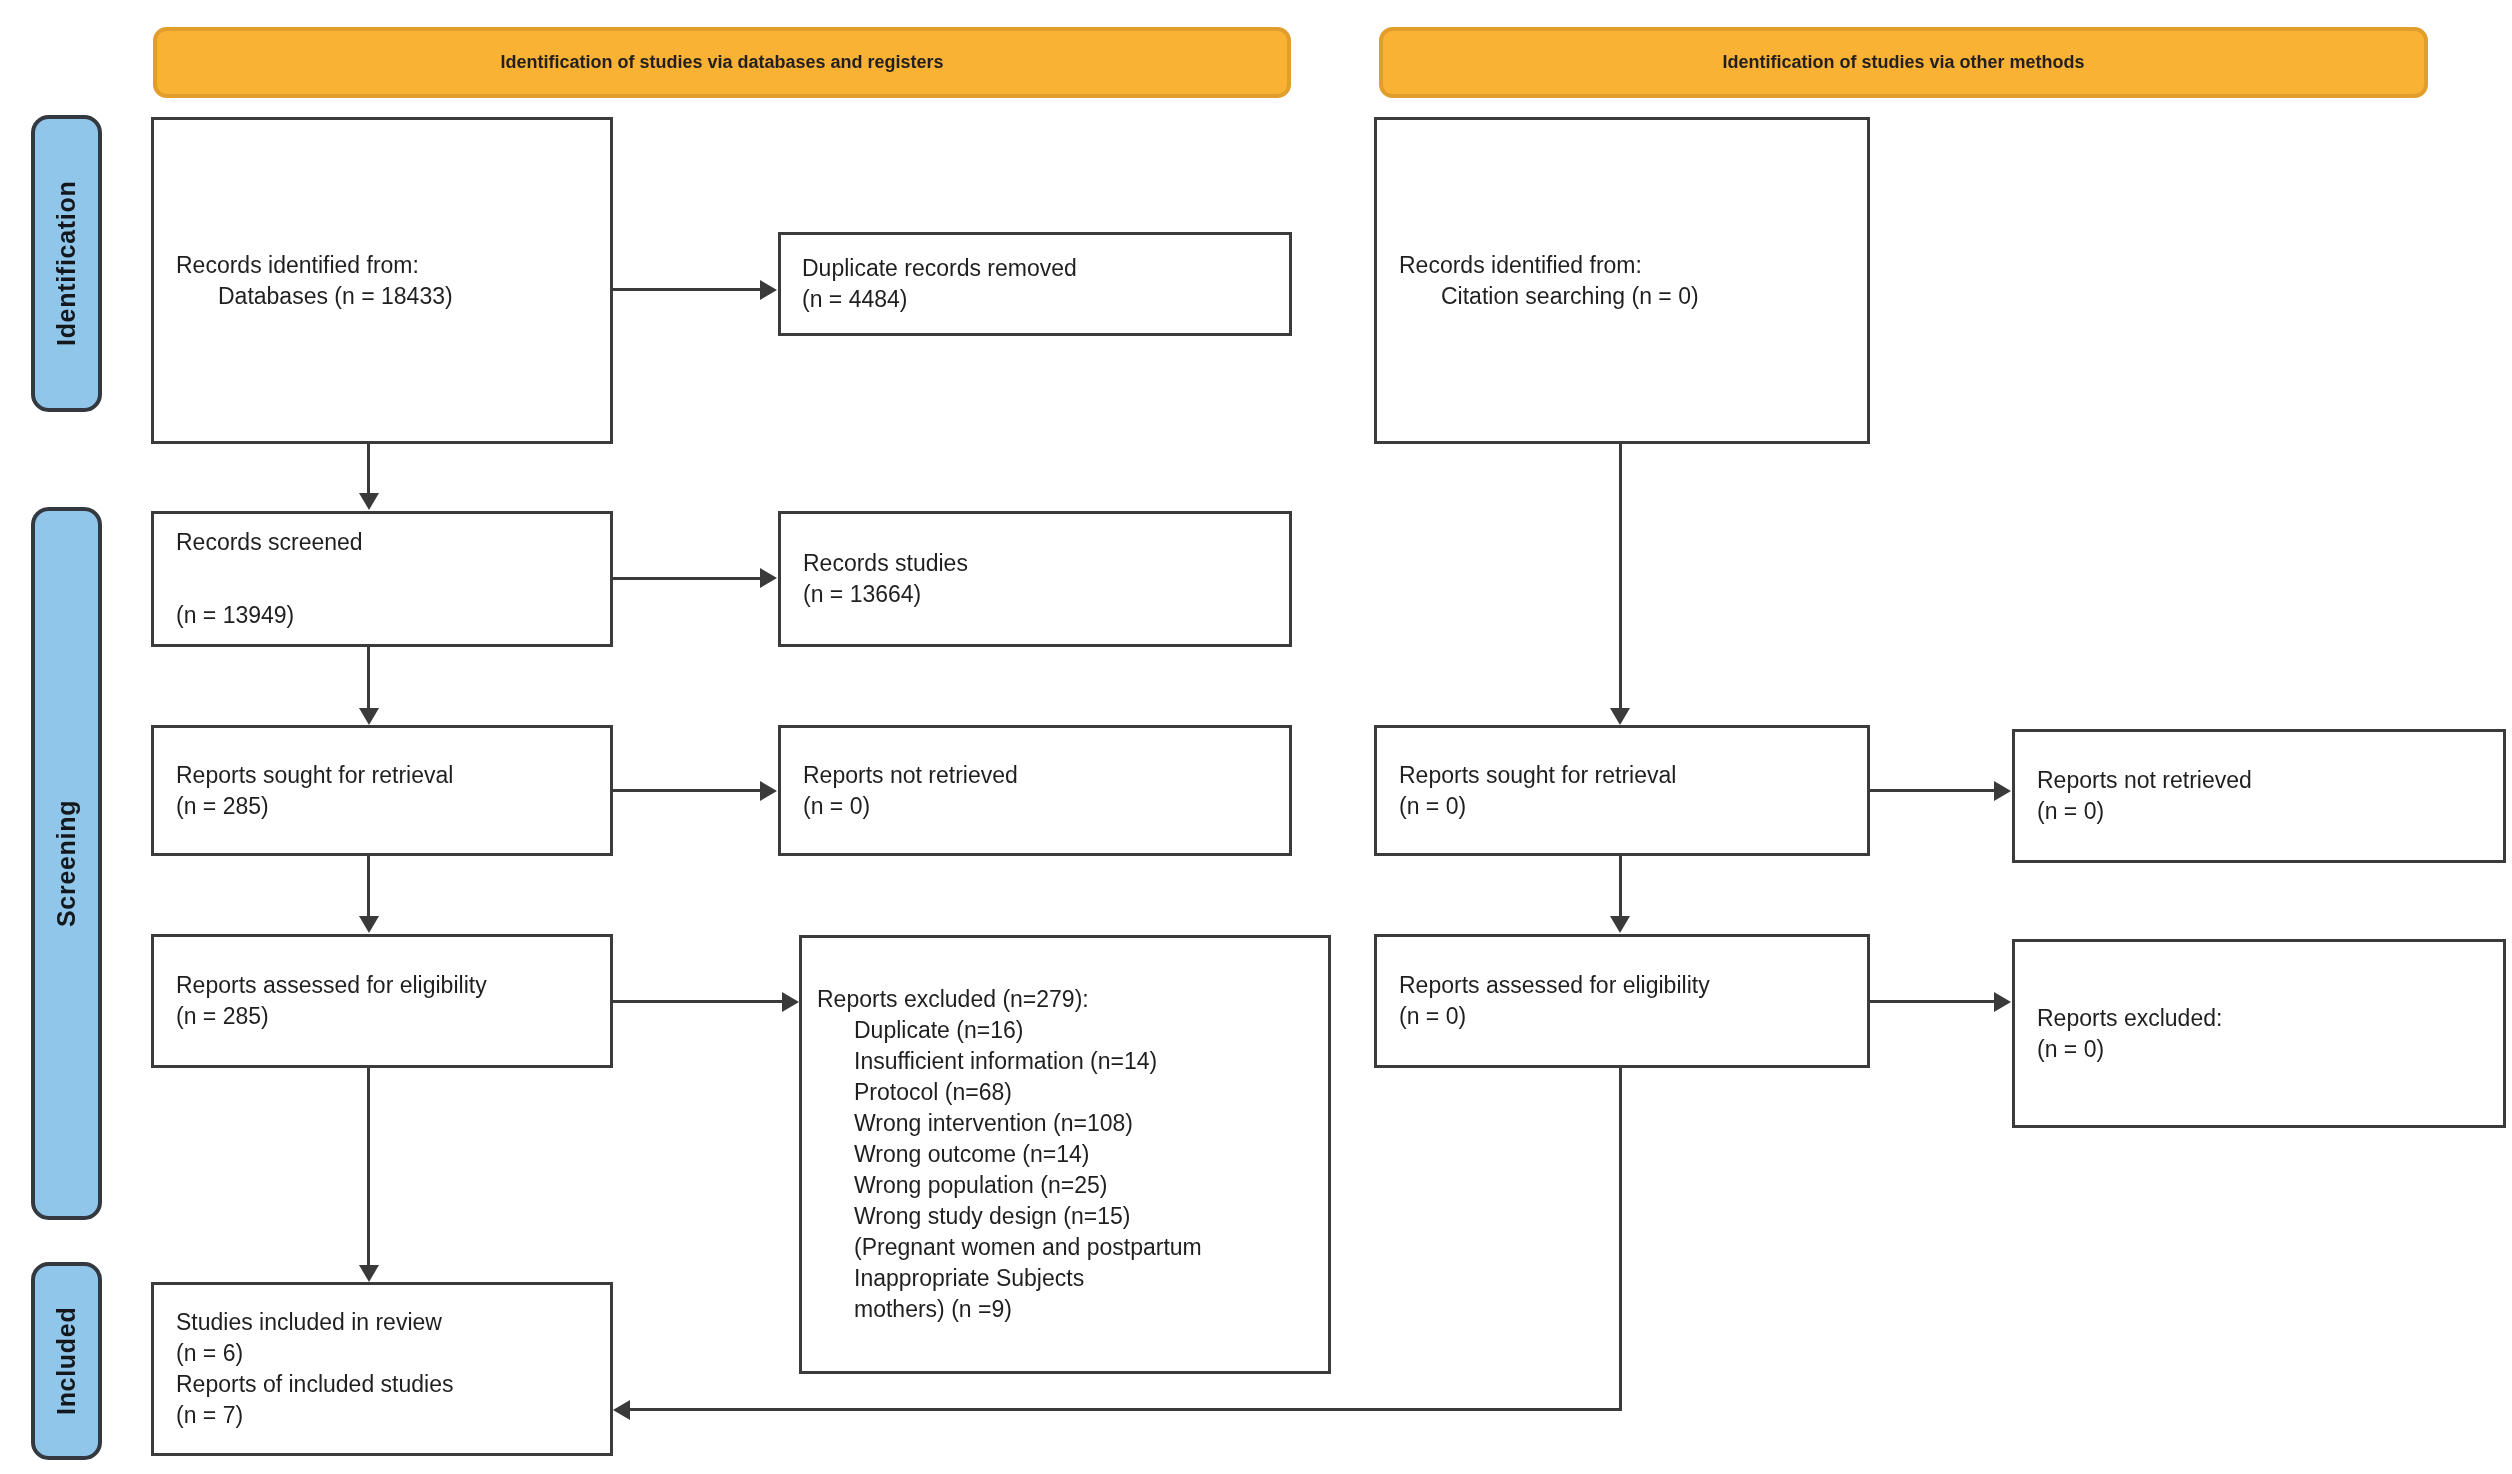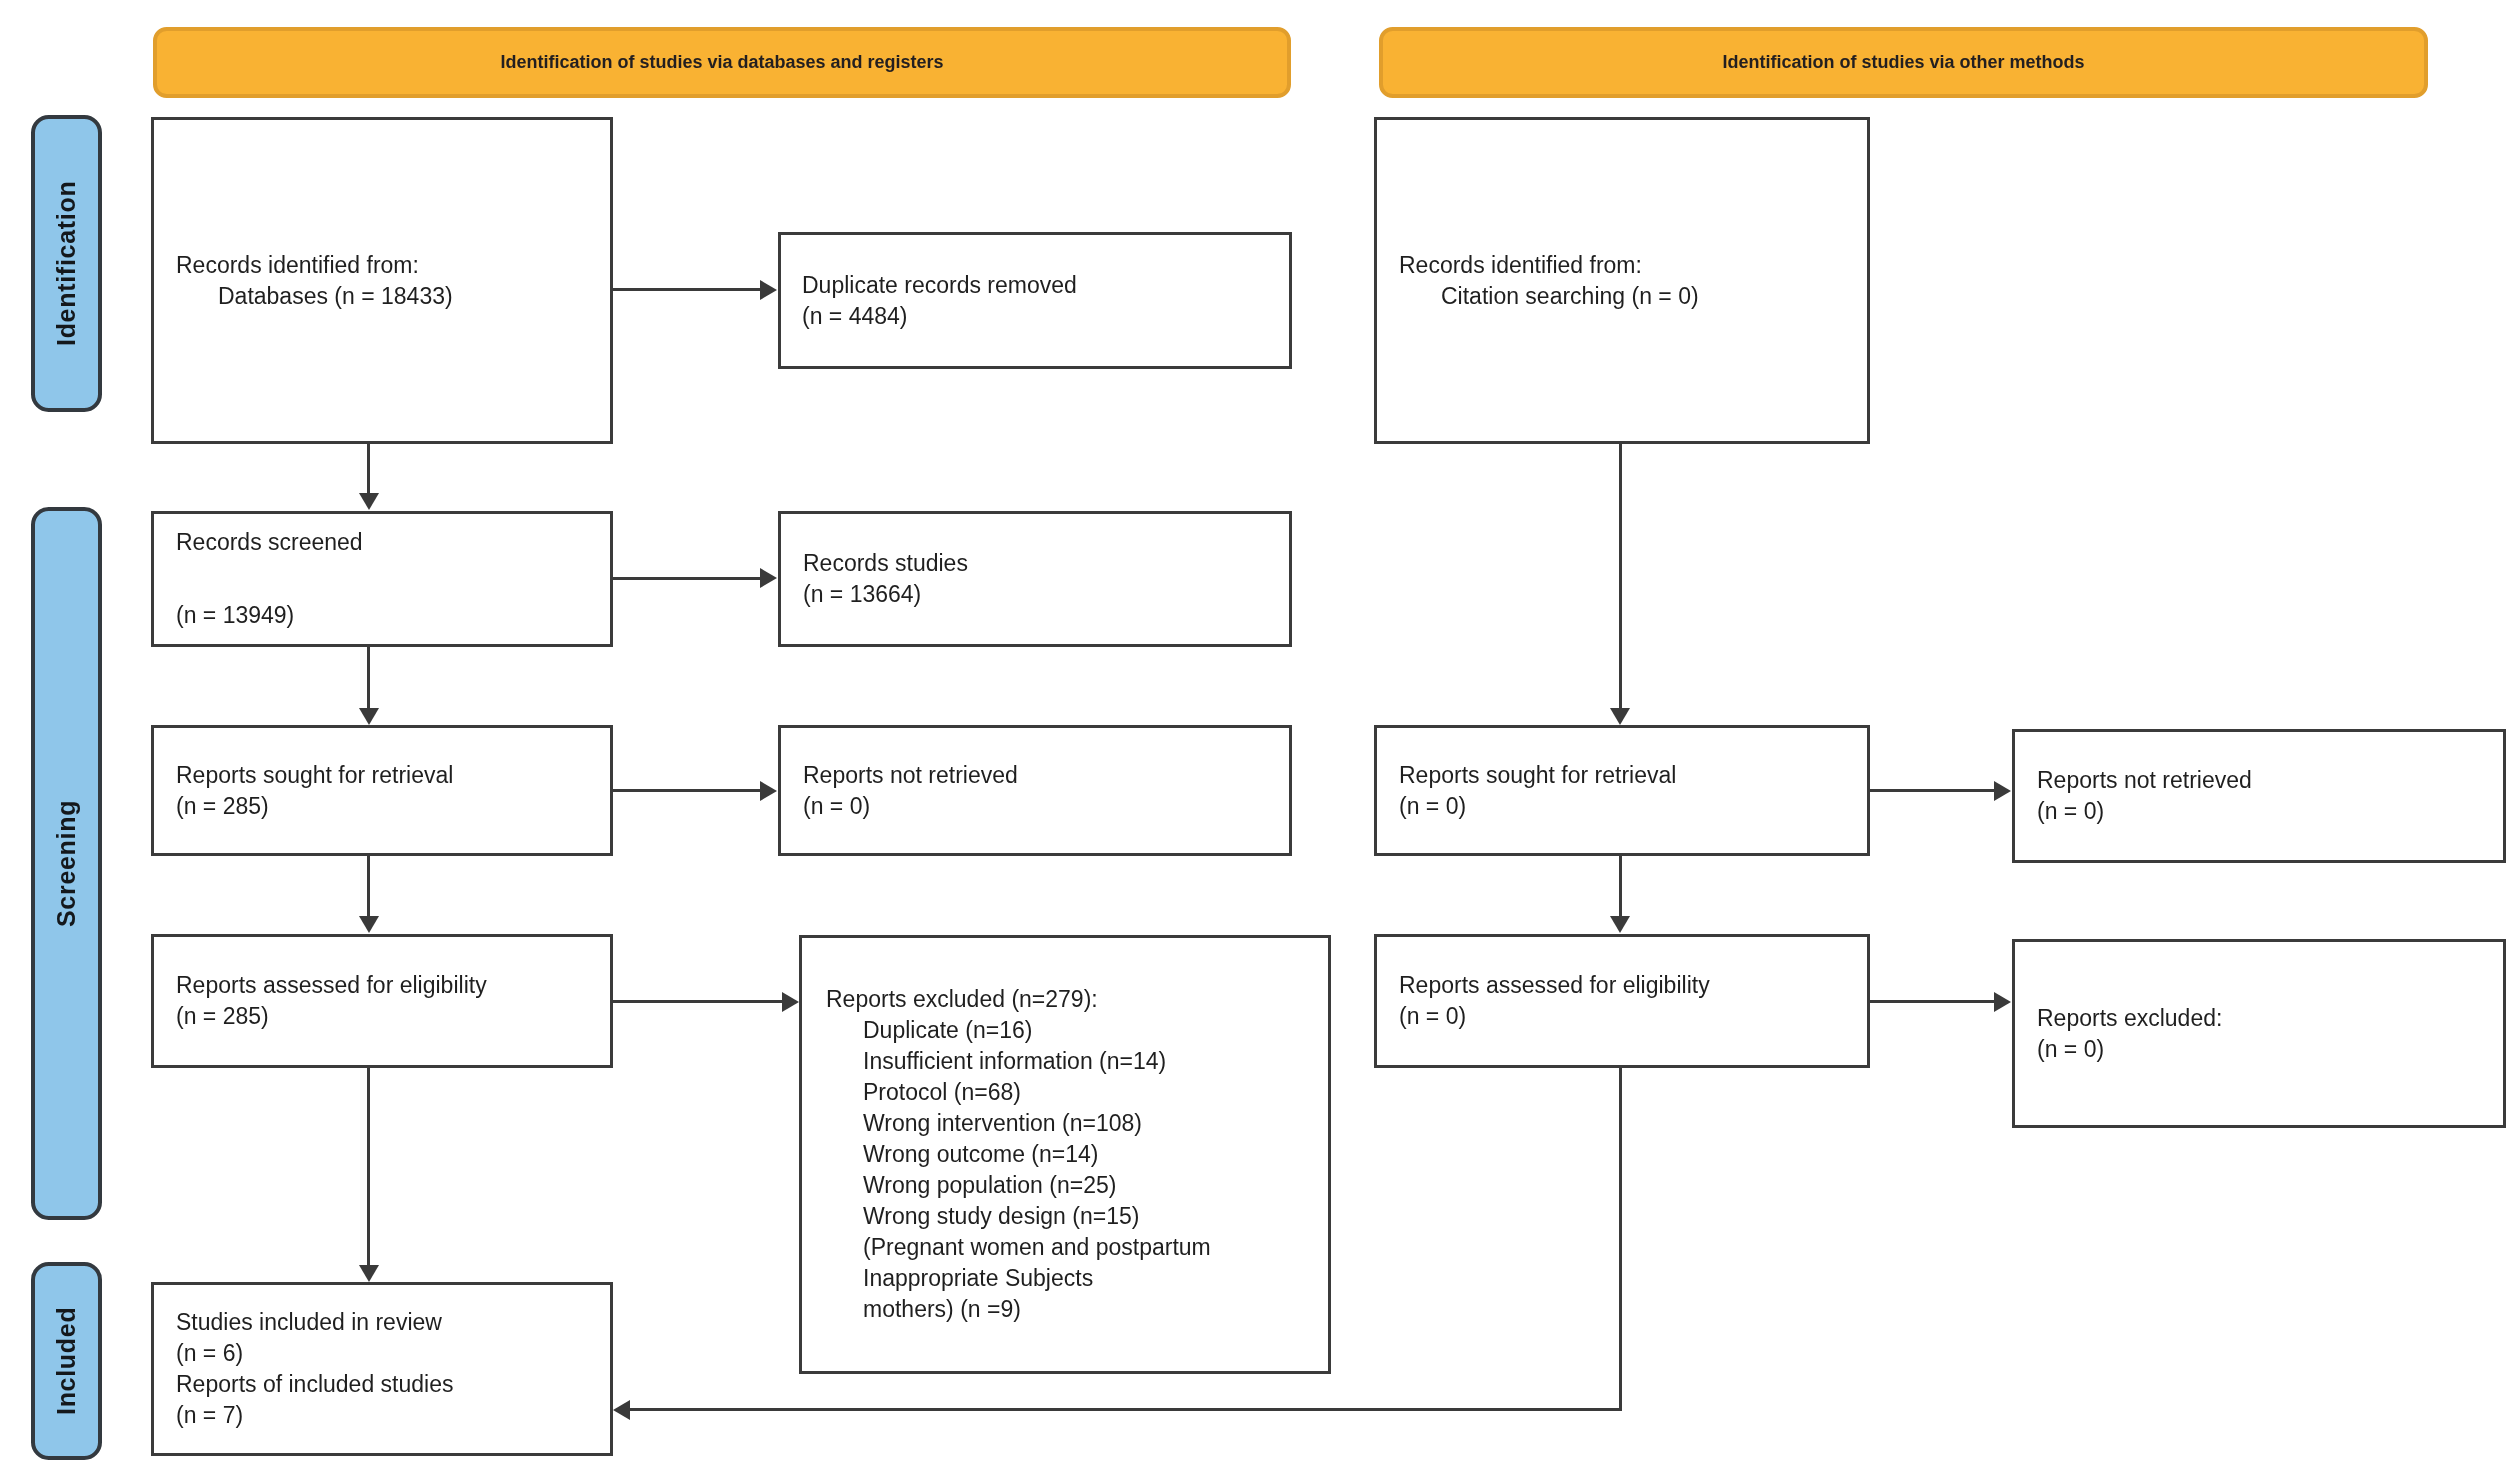--- a/index.html
+++ b/index.html
@@ -76,36 +76,36 @@
     <div class="line">(n = 285)</div>
   </div>
 
   <div class="box" style="left:151px;top:1282px;width:462px;height:174px;">
     <div class="line">Studies included in review</div>
     <div class="line">(n = 6)</div>
     <div class="line">Reports of included studies</div>
     <div class="line">(n = 7)</div>
   </div>
 
-  <div class="box" style="left:778px;top:232px;width:514px;height:137px;padding-left:21px;">
+  <div class="box" style="left:778px;top:232px;width:514px;height:104px;padding-left:21px;">
     <div class="line">Duplicate records removed</div>
     <div class="line">(n = 4484)</div>
   </div>
 
   <div class="box" style="left:778px;top:511px;width:514px;height:136px;">
     <div class="line">Records studies</div>
     <div class="line">(n = 13664)</div>
   </div>
 
   <div class="box" style="left:778px;top:725px;width:514px;height:131px;">
     <div class="line">Reports not retrieved</div>
     <div class="line">(n = 0)</div>
   </div>
 
-  <div class="box bigbox" style="left:799px;top:935px;width:532px;height:439px;padding-left:24px;">
+  <div class="box bigbox" style="left:799px;top:935px;width:532px;height:439px;padding-left:15px;">
     <div class="line">Reports excluded (n=279):</div>
     <div class="line indent">Duplicate (n=16)</div>
     <div class="line indent">Insufficient information (n=14)</div>
     <div class="line indent">Protocol (n=68)</div>
     <div class="line indent">Wrong intervention (n=108)</div>
     <div class="line indent">Wrong outcome (n=14)</div>
     <div class="line indent">Wrong population (n=25)</div>
     <div class="line indent">Wrong study design (n=15)</div>
     <div class="line indent">(Pregnant women and postpartum</div>
     <div class="line indent">Inappropriate Subjects</div>

